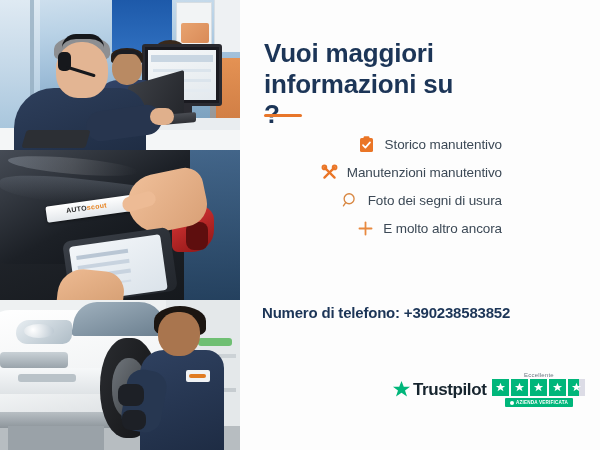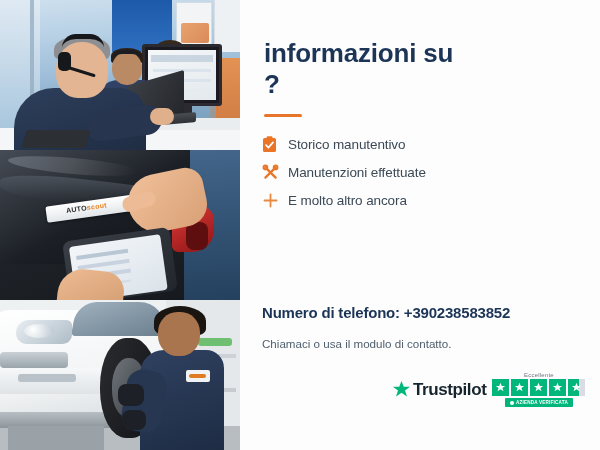--- a/index.html
+++ b/index.html
@@ -146,21 +146,21 @@
 
   
   .panel { flex:1; position:relative; padding:0; background:#fdfdfd; }
 
   .heading { position:absolute; left:24px; top:38px; width:210px;
     font-size:26px; line-height:1.18; font-weight:bold; color:#1c3557; letter-spacing:-.2px; }
   .rule { position:absolute; left:24px; top:114px; width:38px; height:3px; background:#e8762a; border-radius:2px; }
 
   
   .list { position:absolute; left:22px; top:130px; width:240px; }
-  .row { display:flex; align-items:center; height:28px; }
+  .row { display:flex; align-items:center; height:28px;justify-content:flex-end; }
   .row .ic { width:26px; flex:0 0 26px; display:flex; align-items:center; justify-content:flex-start; }
   .row .lb { font-size:13.5px; color:#3c4956; letter-spacing:-.1px; }
 
   
   .phone { position:absolute; left:22px; top:304px; font-size:15px; font-weight:bold; color:#1c3557; letter-spacing:-.2px; }
   .sub1 { position:absolute; left:22px; top:318px; font-size:11.6px; color:#51606e; }
   .sub2 { position:absolute; left:22px; top:337px; font-size:11.6px; color:#51606e; }
 
   
   .tp { position:absolute; left:152px; top:372px; display:flex; align-items:center; gap:6px; }
@@ -258,20 +258,21 @@
         <div class="glove"></div>
         <div class="glove2"></div>
       <div class="badge-p"></div>
     </div>
 
   </div>
 
   <div class="panel">
 
     <div class="heading">
+      <div>Vuoi maggiori</div>
       <div>informazioni su ?</div>
     </div>
     <div class="rule"></div>
 
     <div class="list">
 
       <div class="row">
         <span class="ic">
           <svg width="15" height="17" viewBox="0 0 15 17">
             <rect x="1" y="2" width="13" height="14" rx="1.6" fill="#ea7526"></rect>
@@ -286,41 +287,49 @@
         <span class="ic">
           <svg width="17" height="17" viewBox="0 0 18 18">
             <g stroke="#ea7526" stroke-width="2.4" stroke-linecap="round">
               <path d="M3.6 3.6 L14.4 14.4"></path>
               <path d="M14.4 3.6 L3.6 14.4"></path>
             </g>
             <circle cx="3.6" cy="3.6" r="2" fill="none" stroke="#ea7526" stroke-width="2"></circle>
             <circle cx="14.4" cy="3.6" r="2" fill="none" stroke="#ea7526" stroke-width="2"></circle>
           </svg>
         </span>
-        <span class="lb">Manutenzioni effettuate</span>
-      </div>
-
+        <span class="lb">Manutenzioni manutentivo</span>
+      </div>
+
+      <div class="row">
+        <span class="ic">
+          <svg width="16" height="16" viewBox="0 0 18 18">
+            <circle cx="8" cy="7.6" r="5.6" fill="none" stroke="#d88640" stroke-width="1.5"></circle>
+            <path d="M3.9 12.2 L1.6 15.6" stroke="#d88640" stroke-width="1.5" stroke-linecap="round"></path>
+          </svg>
+        </span>
+        <span class="lb">Foto dei segni di usura</span>
+      </div>
 
 
       <div class="row">
         <span class="ic">
           <svg width="17" height="17" viewBox="0 0 18 18">
             <g stroke="#e8893f" stroke-width="1.9" stroke-linecap="round">
               <path d="M9 2.6 V15.4"></path>
                 <path d="M2.6 9 H15.4"></path>
             </g>
           </svg>
         </span>
         <span class="lb">E molto altro ancora</span>
       </div>
 
     </div>
 
     <div class="phone">Numero di telefono: +390238583852</div>
-    <div class="sub2">Chiamaci o usa il modulo di contatto.</div>
 
     <div class="tp">
       <div class="tp-logo">
         <svg width="19" height="19" viewBox="0 0 20 20">
           <path d="M10 1 L12.4 7.2 L19 7.2 L13.7 11.1 L15.8 17.4 L10 13.5 L4.2 17.4 L6.3 11.1 L1 7.2 L7.6 7.2 Z" fill="#00b67a"></path>
         </svg>
         <span class="tp-name">Trustpilot</span>
       </div>
       <div class="tp-right">
         <div class="tp-exc">Eccellente</div>

